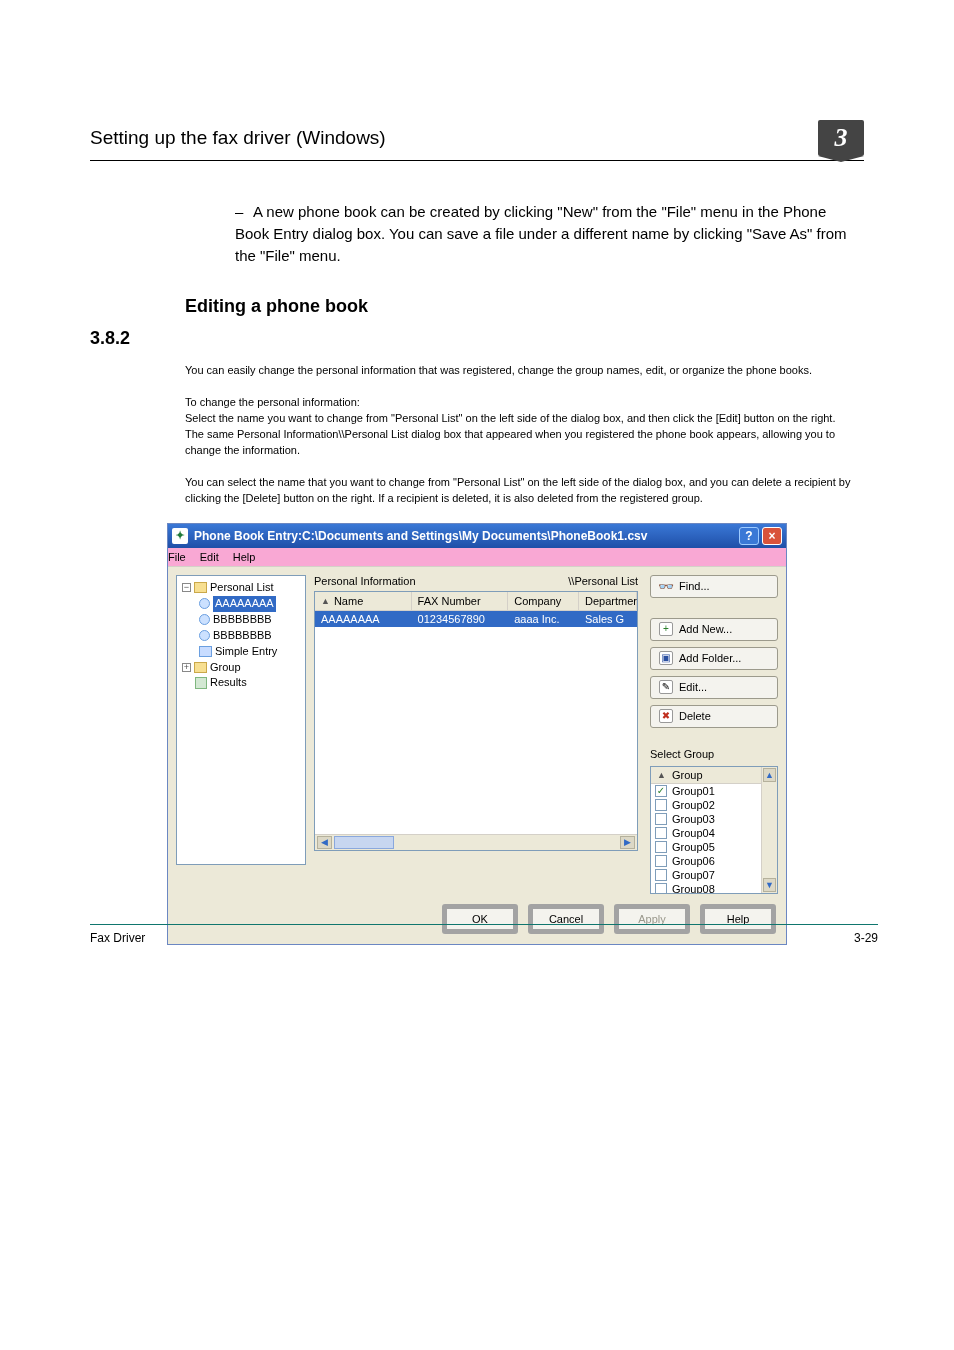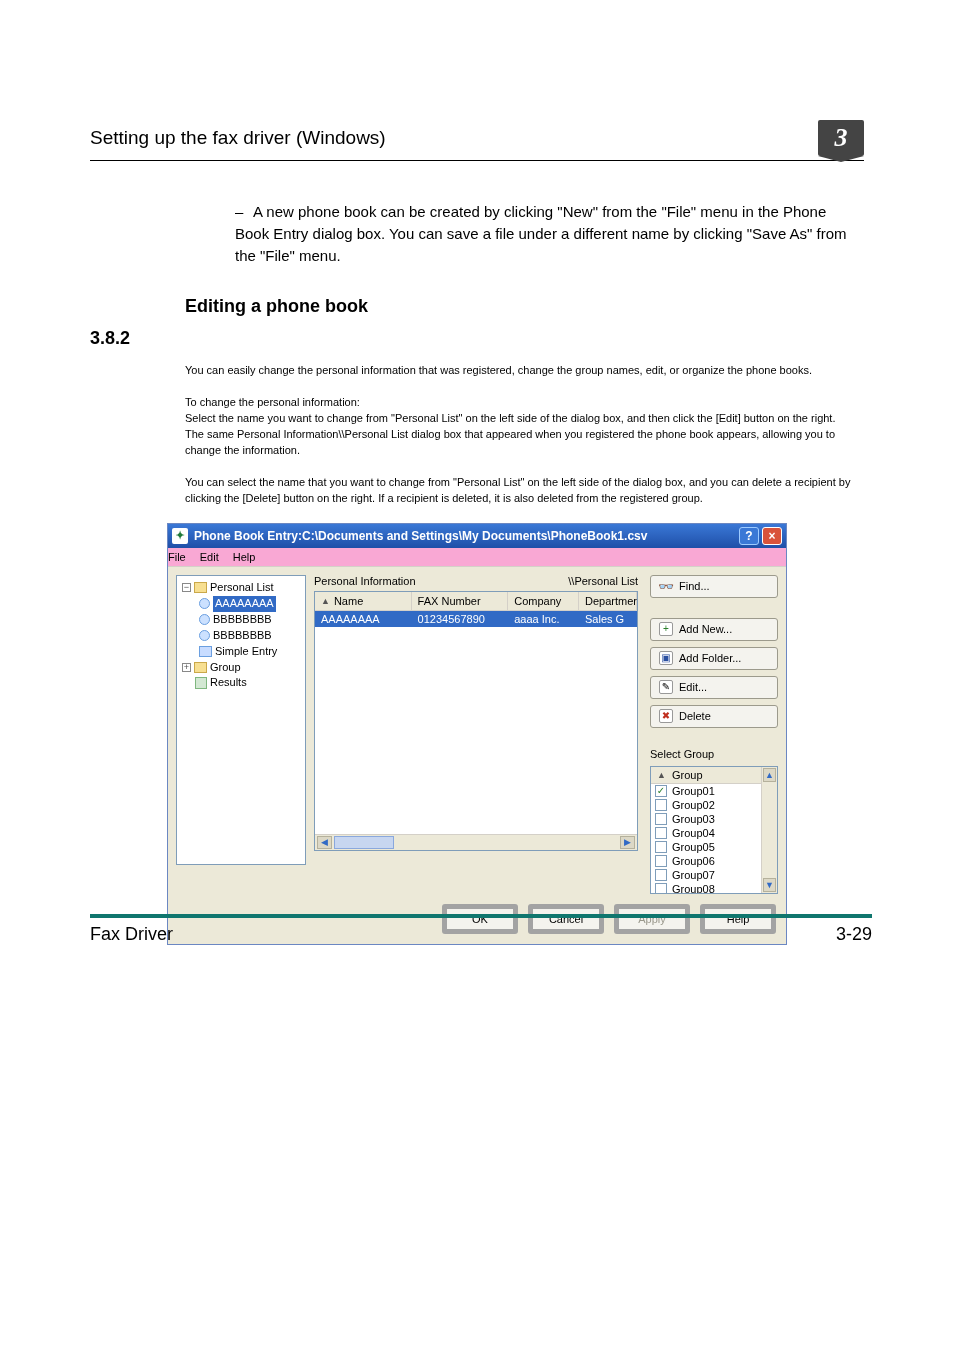--- a/index.html
+++ b/index.html
@@ -176,23 +176,23 @@
   .dlg-buttons{
     display:flex;justify-content:flex-end;gap:10px;padding:6px 10px 10px 10px;
   }
   .dlg-buttons .dbtn{
     width:76px;height:30px;border:5px solid #a3a3a3;border-radius:3px;background:#f4f3ee;
     display:flex;align-items:center;justify-content:center;font-size:11px;
   }
   .dlg-buttons .dbtn.disabled{color:#9a988c;}
 
   .footer{
-    position:absolute;left:90px;right:82px;bottom:60px;
+    position:absolute;left:90px;right:76px;bottom:60px;
     display:flex;justify-content:space-between;
-    border-top:4px solid #0f766e;padding-top:6px;font-size:18px;
+    border-top:1px solid #0f766e;padding-top:6px;font-size:12px;
   }
 </style>
 </head>
 <body>
 
 <div class="page">
 
   <div class="header-line">
     <span class="header-title">Setting up the fax driver (Windows)</span>
     <span class="chapter-badge">3</span>

